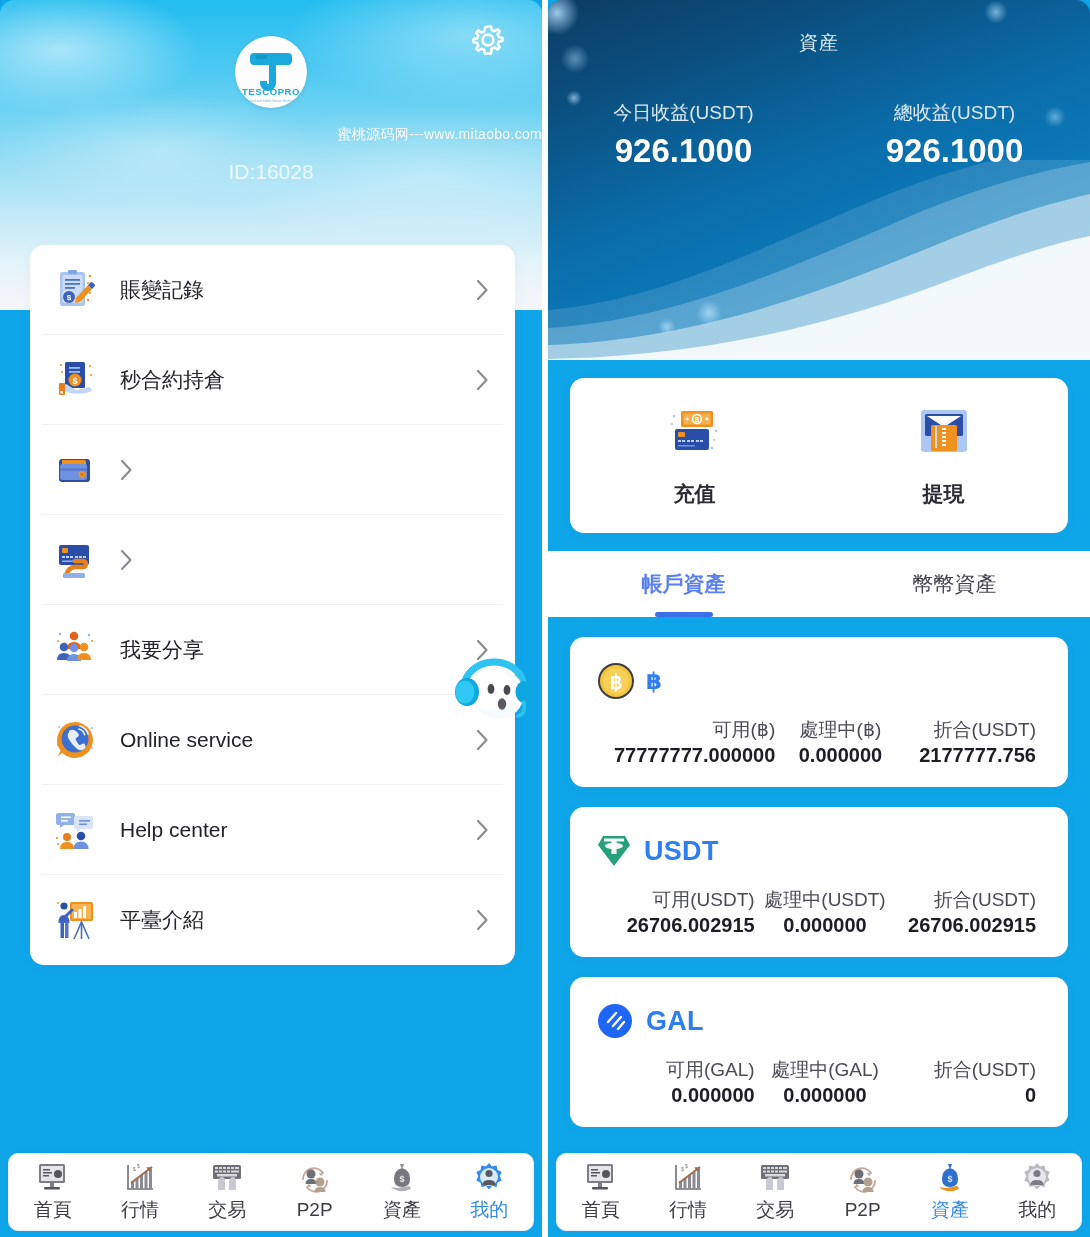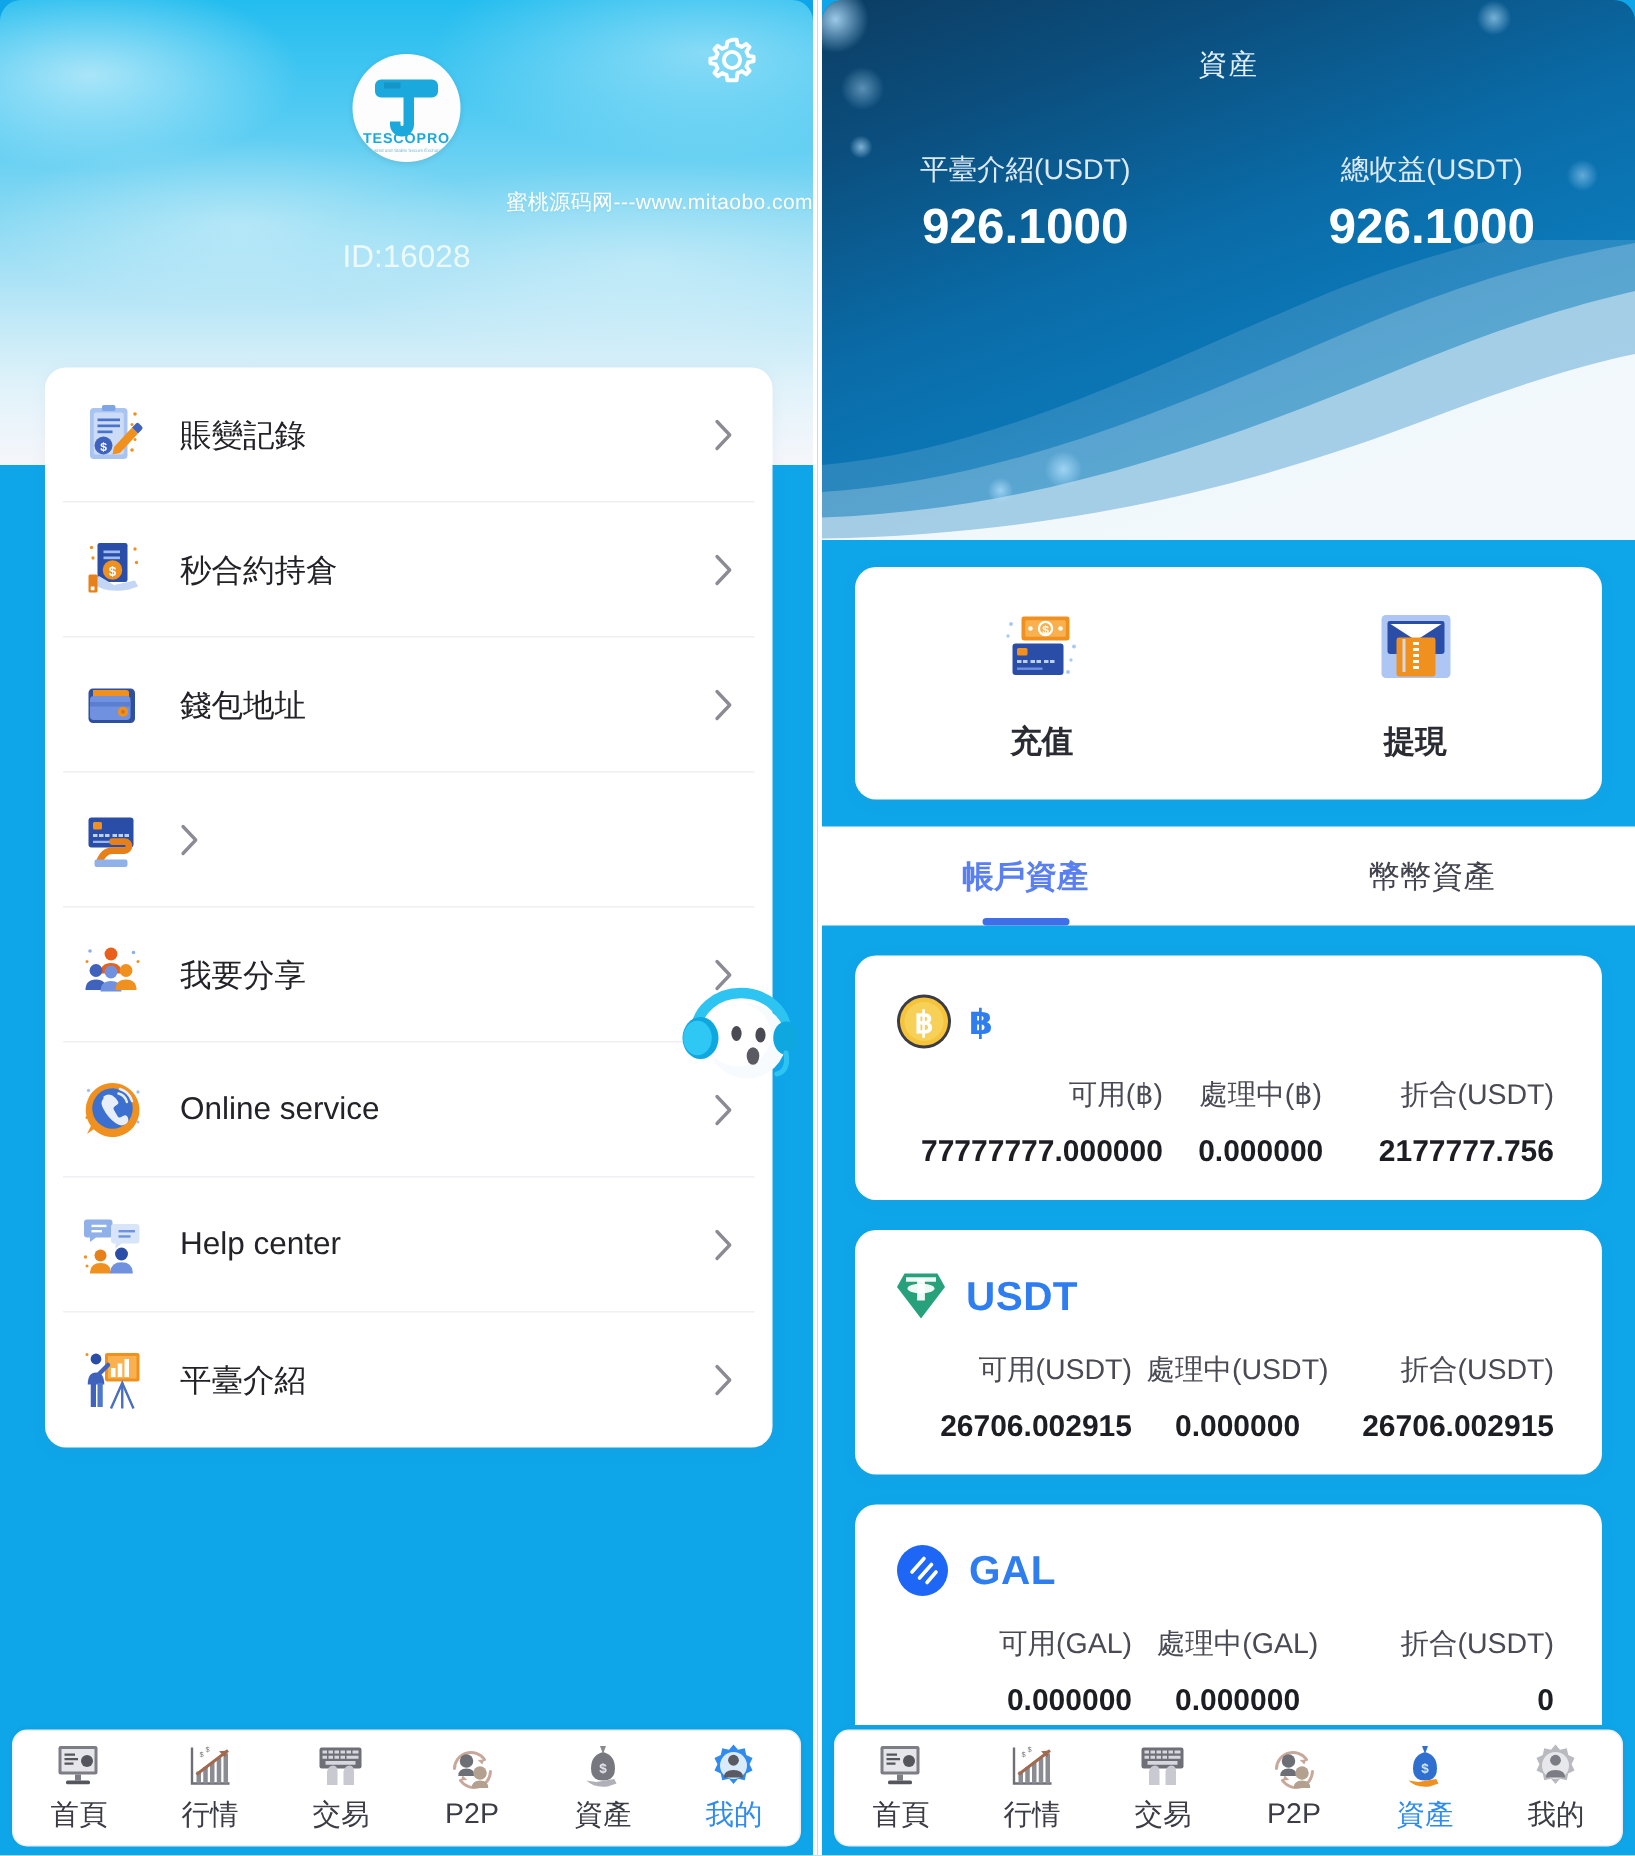--- a/index.html
+++ b/index.html
@@ -242,21 +242,21 @@
     font-weight: bold;
     color: #2f7ef0;
     letter-spacing: 0.3px;
   }
   .coin-sym.small { font-size: 23px; margin-left: 10px; }
   .coin-cols { display: flex; margin-top: 14px; }
   .coin-col { flex: 1; text-align: center; }
   .coin-col:first-child { text-align: right; padding-left: 18px; }
   .coin-col:last-child { text-align: right; padding-right: 6px; }
   .coin-col-t { font-size: 19px; color: #4a4a55; }
-  .coin-col-v { font-size: 20px; color: #1d1d24; font-weight: bold; margin-top: 14px; }
+  .coin-col-v { font-size: 20px; color: #1d1d24; font-weight: bold; margin-top: 1px; }
 
   
   .service-bubble {
     position: absolute;
     width: 92px; height: 92px;
     z-index: 30;
     cursor: pointer;
   }
   .service-bubble svg { width: 92px; height: 92px; display: block; }
   .sb-left { left: 448px; top: 640px; }
@@ -374,21 +374,20 @@
           <div class="menu-ico">
             <svg viewBox="0 0 46 46">
               <rect x="7" y="12" width="31" height="23" rx="3" fill="#2f4f9f"></rect>
               <path d="M10 13 h22 a2 2 0 0 1 2 2 v6 h-24 z" fill="#f0911f"></path>
               <rect x="8" y="17" width="27" height="16" rx="2.5" fill="#6f91df"></rect>
               <rect x="8" y="21" width="27" height="3" fill="#5a7ed0"></rect>
               <circle cx="30" cy="27.5" r="3.4" fill="#f0911f"></circle>
               <circle cx="30" cy="27.5" r="1.4" fill="#d2751a"></circle>
             </svg>
           </div>
-          <div class="menu-label">錢包地址</div>
           <div class="chev">
             <svg viewBox="0 0 13 22" fill="none" stroke="currentColor" stroke-width="2.2" stroke-linecap="round" stroke-linejoin="round">
                 <path d="M2 2 L10.5 11 L2 20"></path>
               </svg>
           </div>
         </div>
 
         <div class="menu-row">
           <div class="menu-ico">
             <svg viewBox="0 0 46 46">
@@ -645,21 +644,21 @@
         <div class="hero-glow" style="left:12px; top:44px; width:30px; height:30px; opacity:.55;"></div>
         <div class="hero-glow" style="left:18px; top:90px; width:16px; height:16px; opacity:.8;"></div>
         <div class="hero-glow" style="left:148px; top:300px; width:26px; height:26px; opacity:.9;"></div>
         <div class="hero-glow" style="left:110px; top:318px; width:18px; height:18px; opacity:.85;"></div>
         <div class="hero-glow" style="left:436px; top:0px; width:24px; height:24px; opacity:.75;"></div>
         <div class="hero-glow" style="left:496px; top:106px; width:22px; height:22px; opacity:.6;"></div>
 
         <div class="asset-label">資産</div>
         <div class="profit-row">
           <div class="profit-col">
-            <div class="profit-title">平臺介紹(USDT)</div>
+            <div class="profit-title">今日收益(USDT)</div>
             <div class="profit-val">926.1000</div>
           </div>
           <div class="profit-col">
             <div class="profit-title">總收益(USDT)</div>
             <div class="profit-val">926.1000</div>
           </div>
         </div>
       </div>
 
       <div class="action-card">

